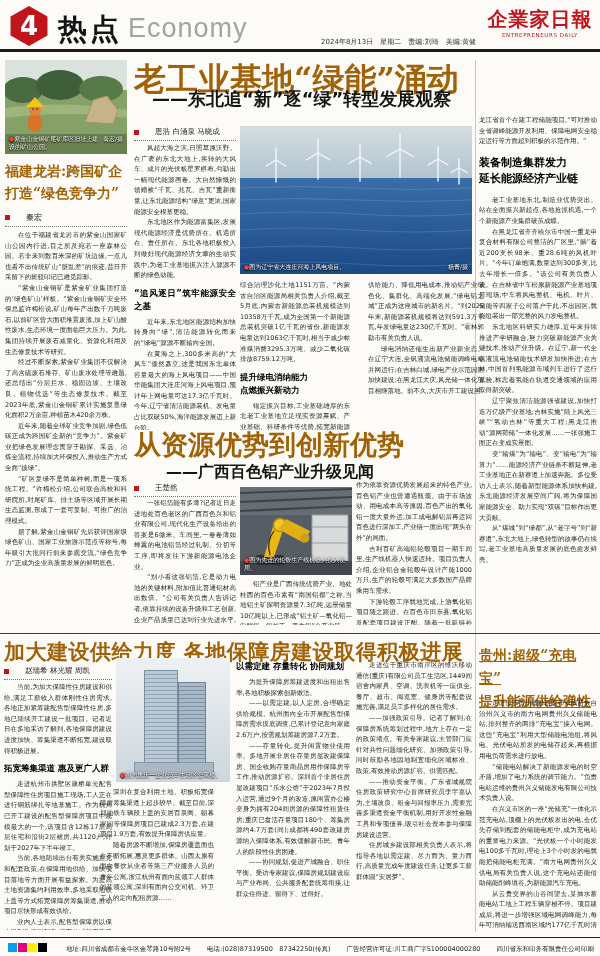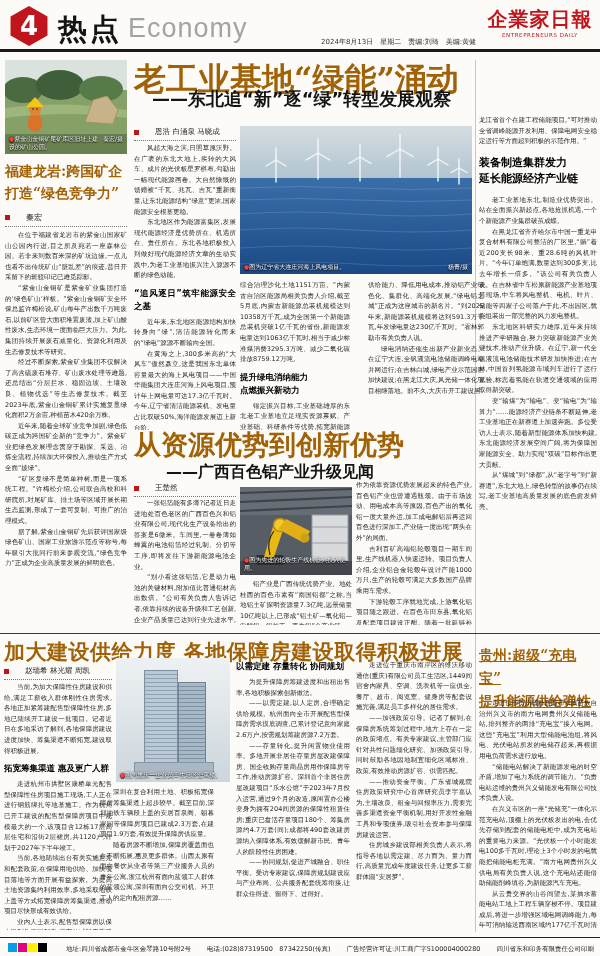--- a/index.html
+++ b/index.html
@@ -219,20 +219,21 @@
         <p class="cont">供给能力、降低用电成本,推动铝产业绿色化、集群化、高端化发展,“绿电铝之城”正成为这座城市的新名片。“到2025年末,新能源装机规模将达到591.3万千瓦,年发绿电量达230亿千瓦时。”霍林郭勒市有关负责人说。</p>
         <p class="para">绿电消纳还催生出新产业新业态。在辽宁大连,全钒液流电池储能调峰电站并网运行;在吉林白城,绿电产业示范园区加快建设;在黑龙江大庆,风光储一体化项目相继落地。前不久,大庆市开工建设黑</p>
       </div>
     <div class="col sidebar-col" style="left:479px;top:115px;width:118px;height:513px;">
         <p class="cont">龙江省首个在建工程储能项目,“可对推动全省调峰能源开发利用、保障电网安全稳定运行等方面起到积极的示范作用。”</p>
         <h4 class="subhead">装备制造集群发力
 延长能源经济产业链</h4>
         <p class="para">老工业基地东北,制造业优势突出。站在全面振兴新起点,各地抢抓机遇,一个个新能源产业集群破茧成蝶。</p>
         <p class="para">在黑龙江省齐齐哈尔市中国一重龙申复合材料有限公司整洁的厂区里,“躺”着近200支长98米、重28.6吨的风机叶片。“今年订单饱满,数量达到300多支,比去年增长一倍多。”该公司有关负责人说。在吉林省中车松原新能源产业基地项目现场,中车将风电整机、电机、叶片、储能等四家子公司落户于此,不出园区,就能组装出一部完整的风力发电整机。</p>
         <p class="para">东北地区科研实力雄厚,近年来持续推进产学研融合,努力突破新能源产业关键技术,推动产业升级。在辽宁,新一代全钒液流电池储能技术研发加快推进;在吉林,中国首列氢能源市域列车进行了运行试验,标志着氢能在轨道交通领域的应用取得新突破。</p>
+        <p class="para">辽宁聚焦清洁能源强省建设,加快打造万亿级产业基地;吉林实施“陆上风光三峡”“氢动吉林”等重大工程;黑龙江推动“源网荷储”一体化发展……一张张施工图正在变成实景图。</p>
         <p class="para">变“输煤”为“输电”、变“输电”为“输算力”……能源经济产业链条不断延伸,老工业基地正在新赛道上加速奔跑。多位受访人士表示,随着新型能源体系加快构建,东北能源经济发展空间广阔,将为保障国家能源安全、助力实现“双碳”目标作出更大贡献。</p>
         <p class="para">从“煤城”到“绿都”,从“老字号”到“新赛道”,东北大地上,绿色转型的故事仍在续写,老工业基地高质量发展的底色愈发鲜亮。</p>
       </div>
   </div>
 
   <div>
     <div class="serif-title" style="left:134px;top:427px;width:300px;font-size:27px;white-space:nowrap;">从资源优势到创新优势</div>
     <div class="sans-subtitle" style="left:166px;top:462px;font-size:16px;">——广西百色铝产业升级见闻</div>
     <div class="byline" style="left:134px;top:483px;width:102px;">
       <span class="sq"></span>

